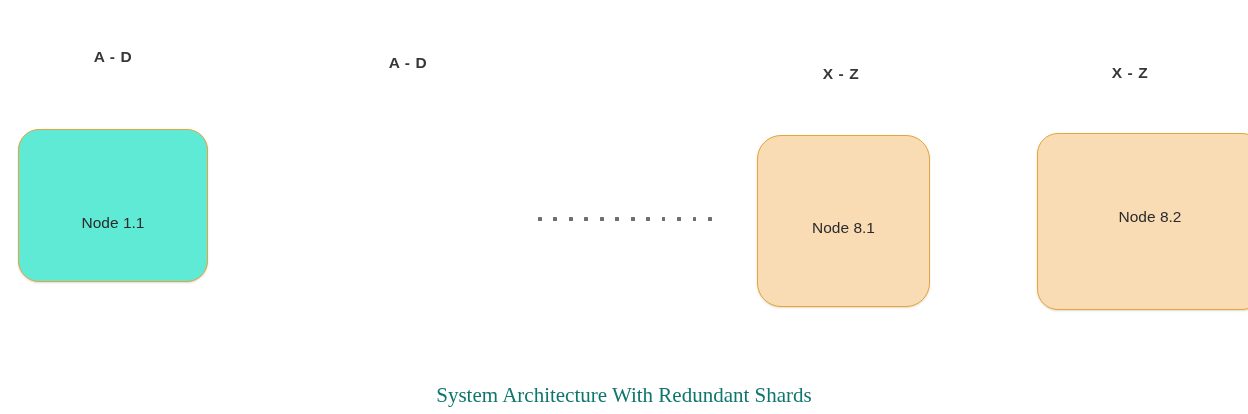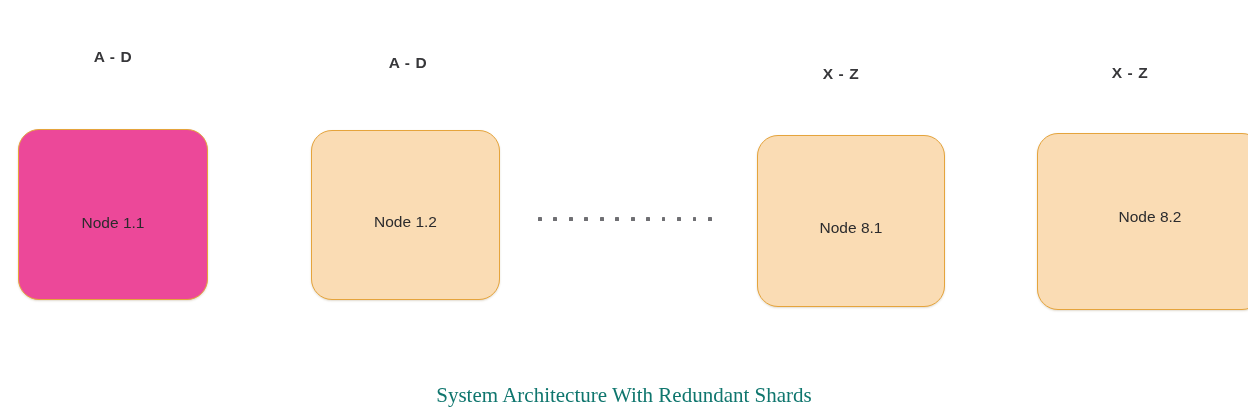--- a/index.html
+++ b/index.html
@@ -86,46 +86,43 @@
     color: #4a4a4c;
     white-space: nowrap;
   }
 </style>
 </head>
 <body style="width: 1248px; height: 414px; background: rgb(255, 255, 255);">
 
 <div id="diagram-canvas">
 
   <div class="shard-label" id="shard-label-0" style="left: 113px; top: 40px; color: rgb(55, 55, 58);">A - D</div>
-  <div class="node-box" id="node-box-0" style="left: 18px; top: 112px; width: 190px; height: 171px; background: #ec4899; border-color: rgb(229, 164, 60); padding-left: 16px;">
+  <div class="node-box" id="node-box-0" style="left: 18px; top: 112px; width: 190px; height: 153px; background: #5eead4; border-color: rgb(229, 164, 60); padding-left: 16px;">
     <div class="node-label" id="node-text-0" style="top: 84px; color: rgb(43, 43, 45);">Node 1.1</div>
   </div>
 
   <div class="shard-label" id="shard-label-1" style="left: 408px; top: 46px; color: rgb(55, 55, 58);">A - D</div>
-  <div class="node-box" id="node-box-1" style="left: 311px; top: 113px; width: 189px; height: 170px; background: rgb(250, 220, 180); border-color: rgb(229, 164, 60);">
-    <div class="node-label" id="node-text-1" style="top: 82px; color: rgb(43, 43, 45);">Node 1.2</div>
-  </div>
 
   <div class="dot-connector" id="dot-connector" style="left: 538px; top: 198px; width: 174px; height: 8px;">
       <span class="dot" style="background: rgb(111, 111, 115);"></span>
       <span class="dot" style="background: rgb(111, 111, 115);"></span>
       <span class="dot" style="background: rgb(111, 111, 115);"></span>
       <span class="dot" style="background: rgb(111, 111, 115);"></span>
       <span class="dot" style="background: rgb(111, 111, 115);"></span>
       <span class="dot" style="background: rgb(111, 111, 115);"></span>
       <span class="dot" style="background: rgb(111, 111, 115);"></span>
       <span class="dot" style="background: rgb(111, 111, 115);"></span>
       <span class="dot" style="background: rgb(111, 111, 115);"></span>
       <span class="dot" style="background: rgb(111, 111, 115);"></span>
       <span class="dot" style="background: rgb(111, 111, 115);"></span>
       <span class="dot" style="background: rgb(111, 111, 115);"></span>
     </div>
 
   <div class="shard-label" id="shard-label-2" style="left: 841px; top: 57px; color: rgb(55, 55, 58);">X - Z</div>
-  <div class="node-box" id="node-box-2" style="left: 757px; top: 118px; width: 188px; height: 172px; background: rgb(250, 220, 180); border-color: rgb(229, 164, 60);">
+  <div class="node-box" id="node-box-2" style="left: 757px; top: 118px; width: 173px; height: 172px; background: rgb(250, 220, 180); border-color: rgb(229, 164, 60); border-radius: 24px;">
     <div class="node-label" id="node-text-2" style="top: 83px; color: rgb(43, 43, 45);">Node 8.1</div>
   </div>
 
   <div class="shard-label" id="shard-label-3" style="left: 1130px; top: 56px; color: rgb(55, 55, 58);">X - Z</div>
   <div class="node-box" id="node-box-3" style="left: 1037px; top: 116px; width: 226px; height: 177px; background: rgb(250, 220, 180); border-color: rgb(229, 164, 60);">
     <div class="node-label" id="node-text-3" style="top: 74px; color: rgb(43, 43, 45);">Node 8.2</div>
   </div>
 
   <div class="figure-caption" id="figure-caption" style="top: 366px; color: #0f766e;">System Architecture With Redundant Shards</div>
 

